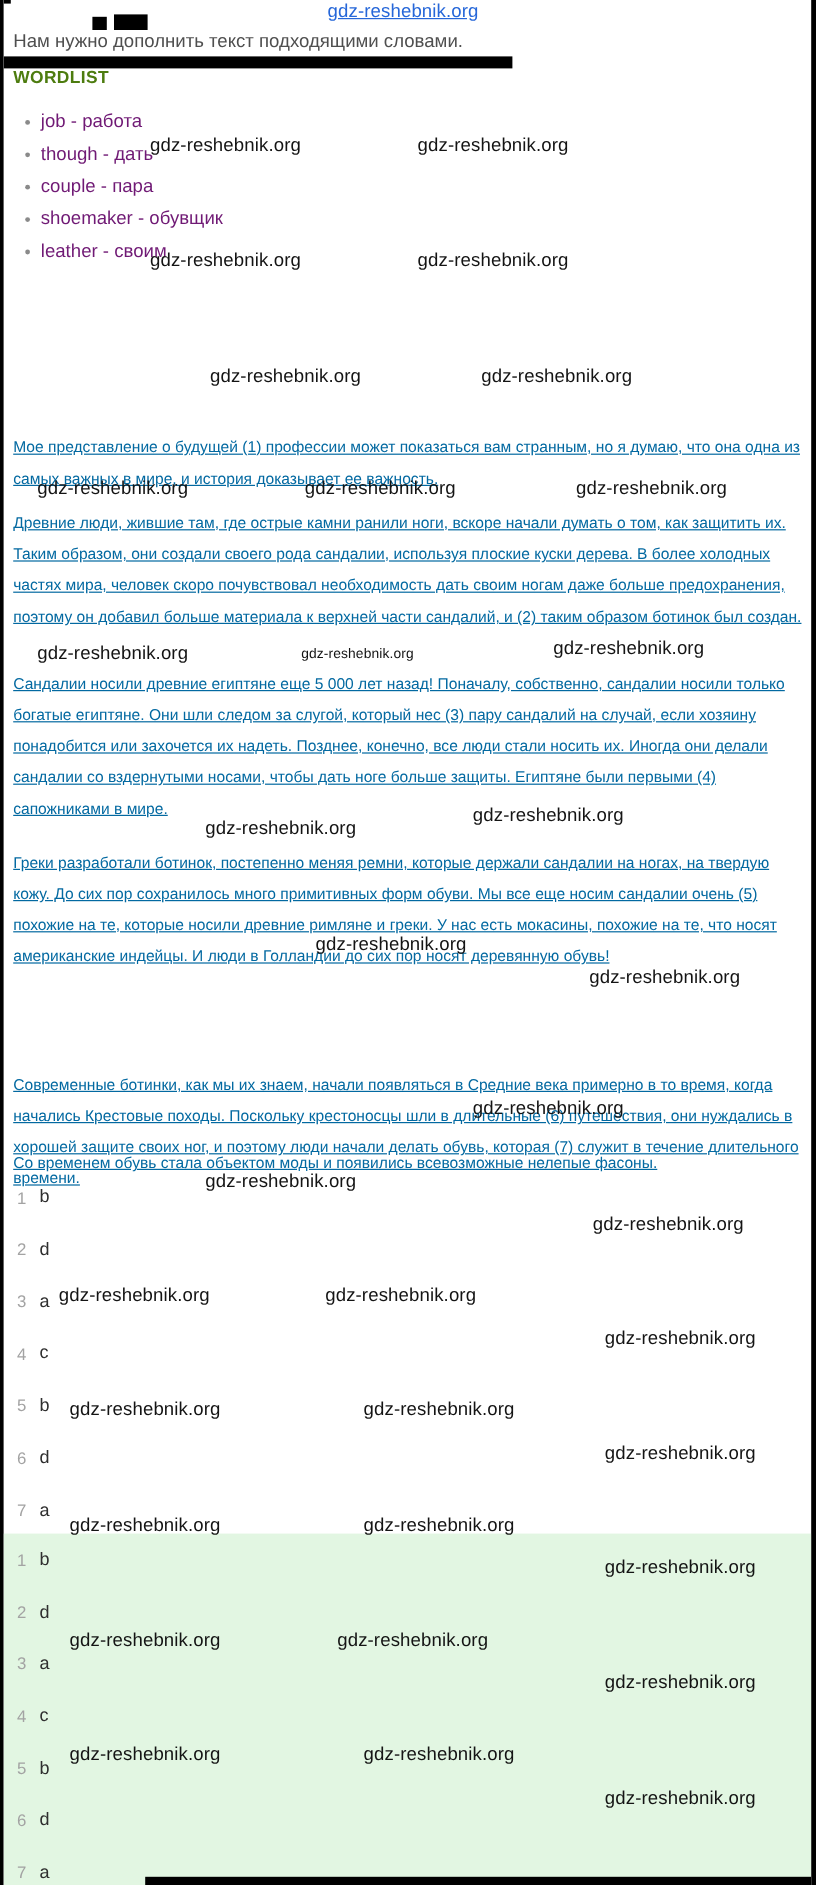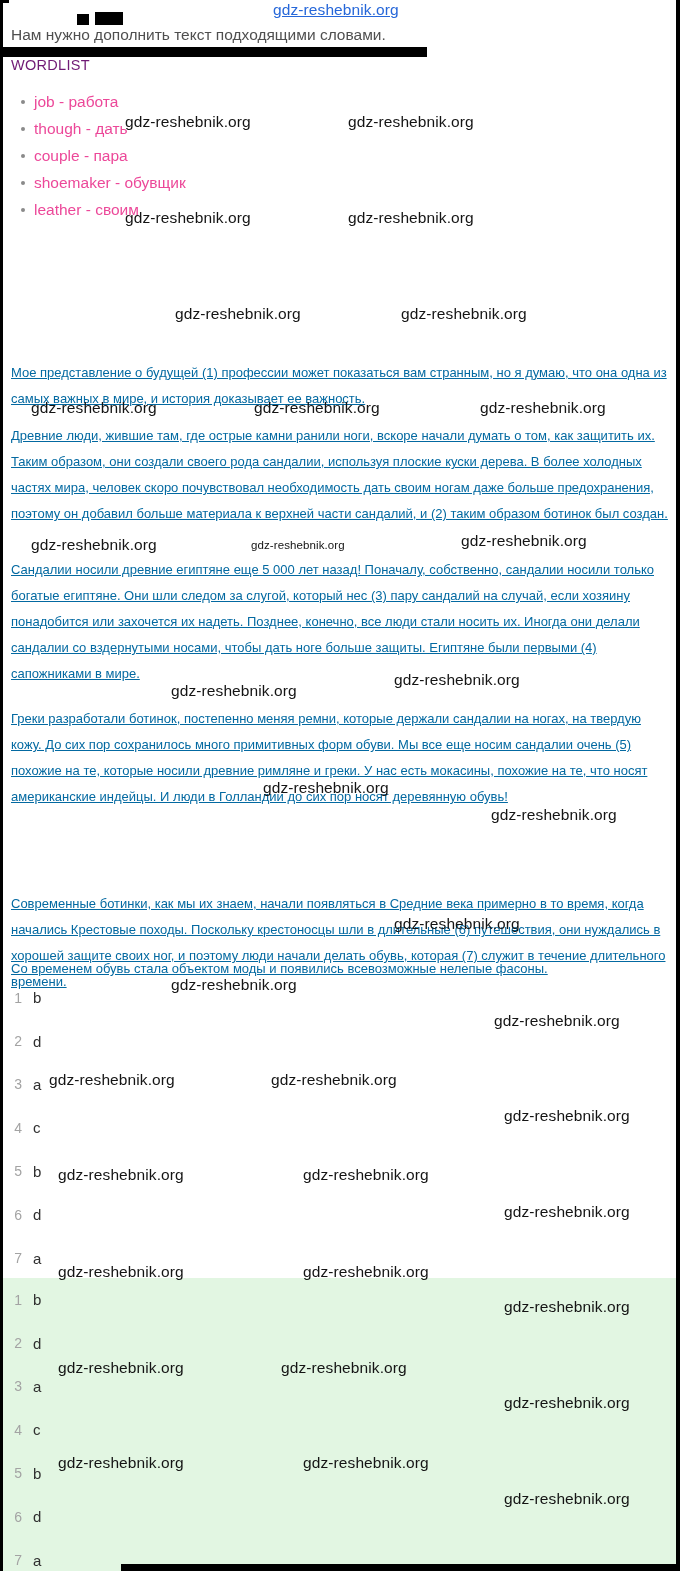--- a/index.html
+++ b/index.html
@@ -38,31 +38,31 @@
     font-size: 15.5px;
     color: #4f4f4f;
     white-space: nowrap;
   }
   .redact { position: absolute; background: #000; }
   .wordlist-title {
     position: absolute;
     left: 8px;
     top: 57px;
     font-size: 14.5px;
-    font-weight: 400;
-    color: #701a75;
+    font-weight: 700;
+    color: #4d7c0f;
     letter-spacing: 0.3px;
   }
   .wordlist { position: absolute; left: 8px; top: 88px; list-style: none; }
   .wordlist li {
     display: flex;
     align-items: center;
     height: 27px;
     font-size: 15.5px;
-    color: #ec4899;
+    color: #701a75;
   }
   .dot {
     width: 4px; height: 4px;
     border-radius: 50%;
     background: #8a8a8a;
     margin: 0 9px 0 10px;
     flex: 0 0 auto;
   }
   .para {
     position: absolute;

